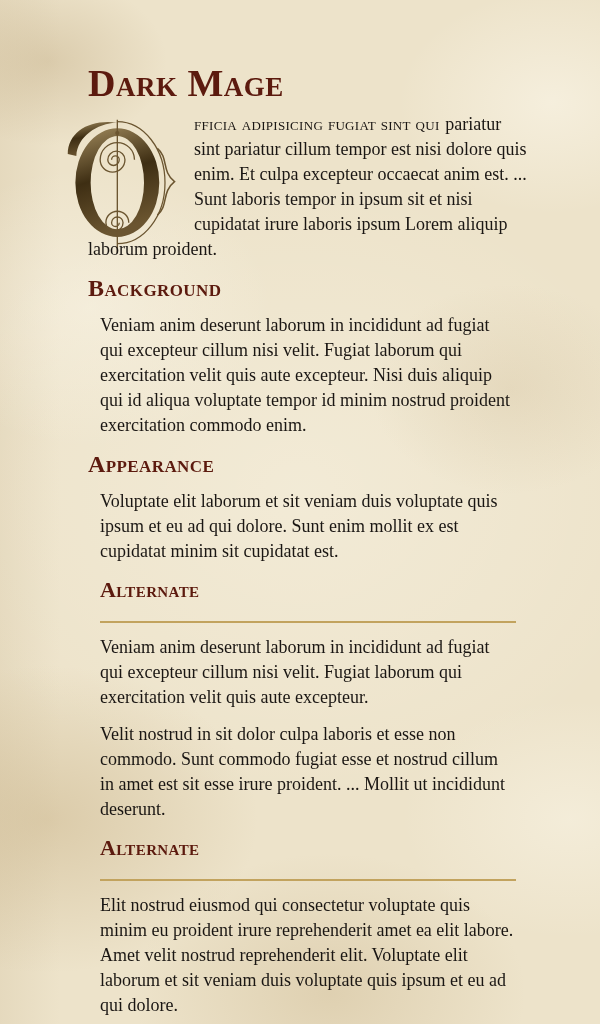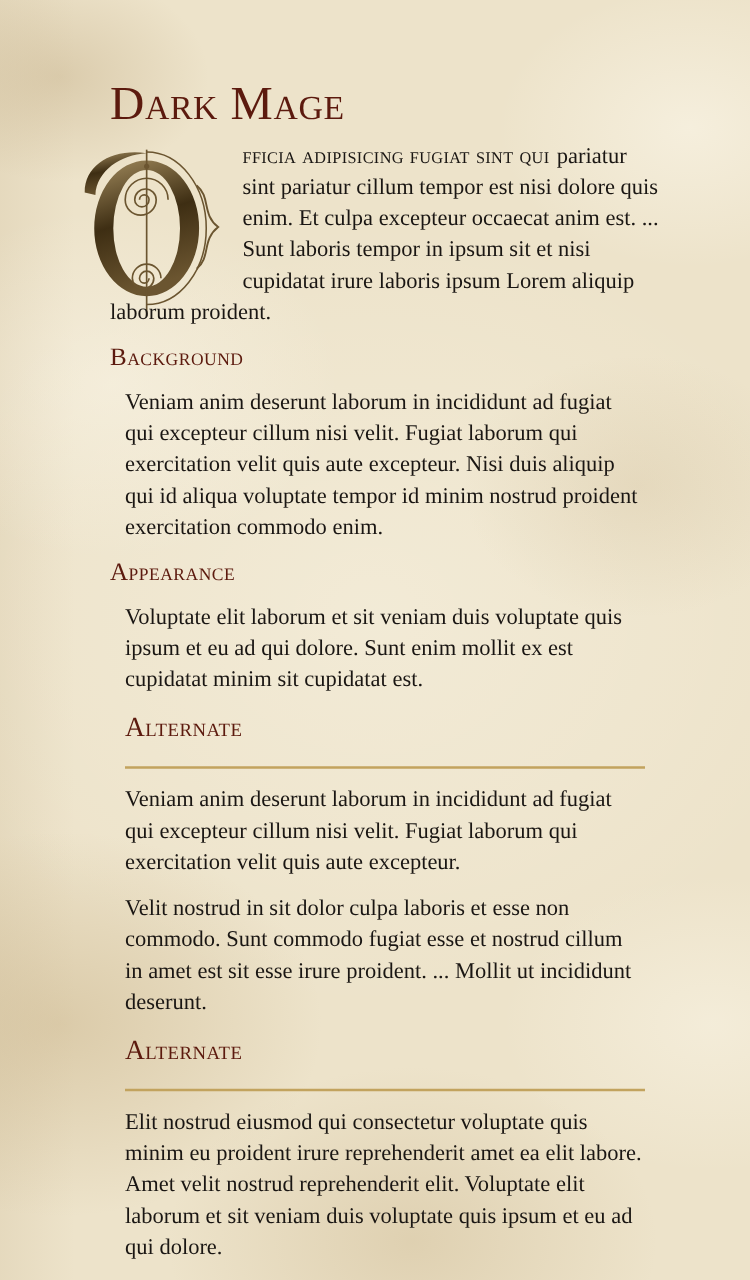--- a/index.html
+++ b/index.html
@@ -28,26 +28,26 @@
       radial-gradient(200px 150px at 85% 38%, rgba(184,158,112,0.18), transparent 70%),
       radial-gradient(300px 220px at 8% 80%, rgba(181,152,100,0.32), transparent 70%),
       radial-gradient(280px 200px at 55% 97%, rgba(186,160,112,0.28), transparent 70%),
       radial-gradient(240px 170px at 95% 80%, rgba(249,244,229,0.55), transparent 70%),
       radial-gradient(500px 420px at 50% 48%, rgba(255,252,242,0.30), transparent 75%),
       linear-gradient(90deg, rgba(160,130,80,0.10), rgba(160,130,80,0) 10%);
   }
   h1,h2,h3{
     font-family:"Liberation Serif","DejaVu Serif",serif;
     font-variant:small-caps;
-    font-weight:400;
+    font-weight:700;
     color:var(--heading);
     line-height:1.05;
   }
   h1{font-size:38px;margin:0 0 8px;letter-spacing:0.5px;}
-  h2{font-size:20px;margin:14px 0 3px;letter-spacing:0.4px;}
+  h2{font-size:24px;margin:14px 0 3px;letter-spacing:0.4px;}
   h3{
     font-size:22px;margin:14px 12px 10px;padding-bottom:20px;
     border-bottom:2px solid var(--rule);letter-spacing:0.4px;
   }
   p{font-size:18px;line-height:25px;margin:12px;}
   .intro p{margin:0;}
   .dropcap{
     float:left;width:124px;height:122px;
     margin:2px 8px 0 -26px;
   }

